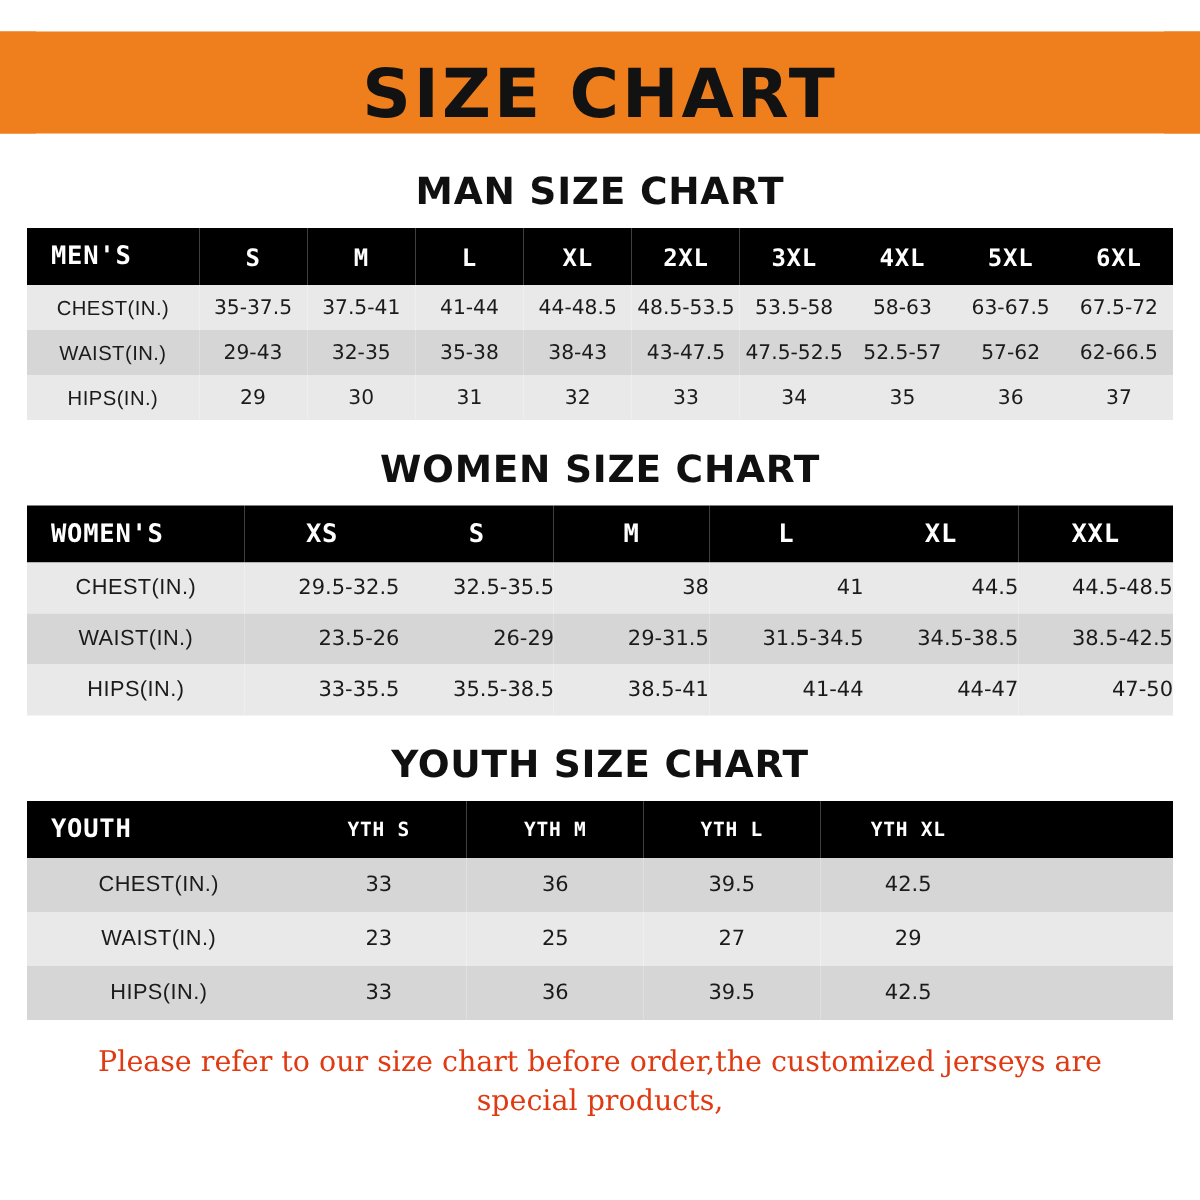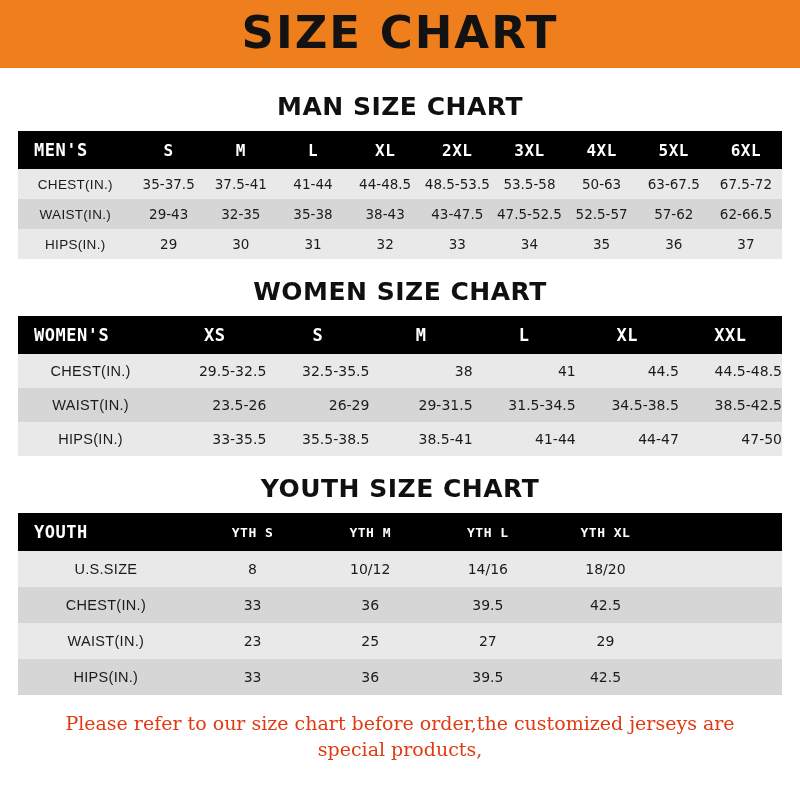--- a/index.html
+++ b/index.html
@@ -18,23 +18,24 @@
     width: 800px;
     height: 800px;
     background: #ffffff;
     box-sizing: border-box;
   }
   
   .banner {
     height: 68px;
     background: #ee7f1c;
     display: flex;
-    align-items: center;
+    align-items: flex-end;
     justify-content: center;
     position: relative;
+    margin-top: 21px;
   }
   .banner-title {
     font-family: "DejaVu Sans", sans-serif;
     font-weight: bold;
     font-size: 45px;
     letter-spacing: 2px;
     color: #121212;
     line-height: 1;
     padding-bottom: 4px;
   }
@@ -173,21 +174,21 @@
         <th>6XL</th>
       </tr>
       <tr class="row-light">
         <td class="first-col">CHEST(IN.)</td>
         <td>35-37.5</td>
         <td>37.5-41</td>
         <td>41-44</td>
         <td>44-48.5</td>
         <td>48.5-53.5</td>
         <td>53.5-58</td>
-        <td>50-63</td>
+        <td>58-63</td>
         <td>63-67.5</td>
         <td>67.5-72</td>
       </tr>
       <tr class="row-dark">
         <td class="first-col">WAIST(IN.)</td>
         <td>29-43</td>
         <td>32-35</td>
         <td>35-38</td>
         <td>38-43</td>
         <td>43-47.5</td>
@@ -276,28 +277,20 @@
       </colgroup>
       <tbody>
           <tr class="head-row">
         <th class="first-col">YOUTH</th>
         <th>YTH S</th>
         <th>YTH M</th>
         <th>YTH L</th>
         <th>YTH XL</th>
         <th class="blank"></th>
       </tr>
-      <tr class="row-light">
-        <td class="first-col">U.S.SIZE</td>
-        <td>8</td>
-        <td>10/12</td>
-        <td>14/16</td>
-        <td>18/20</td>
-        <td></td>
-      </tr>
       <tr class="row-dark">
         <td class="first-col">CHEST(IN.)</td>
         <td>33</td>
         <td>36</td>
         <td>39.5</td>
         <td>42.5</td>
         <td></td>
       </tr>
       <tr class="row-light">
         <td class="first-col">WAIST(IN.)</td>

